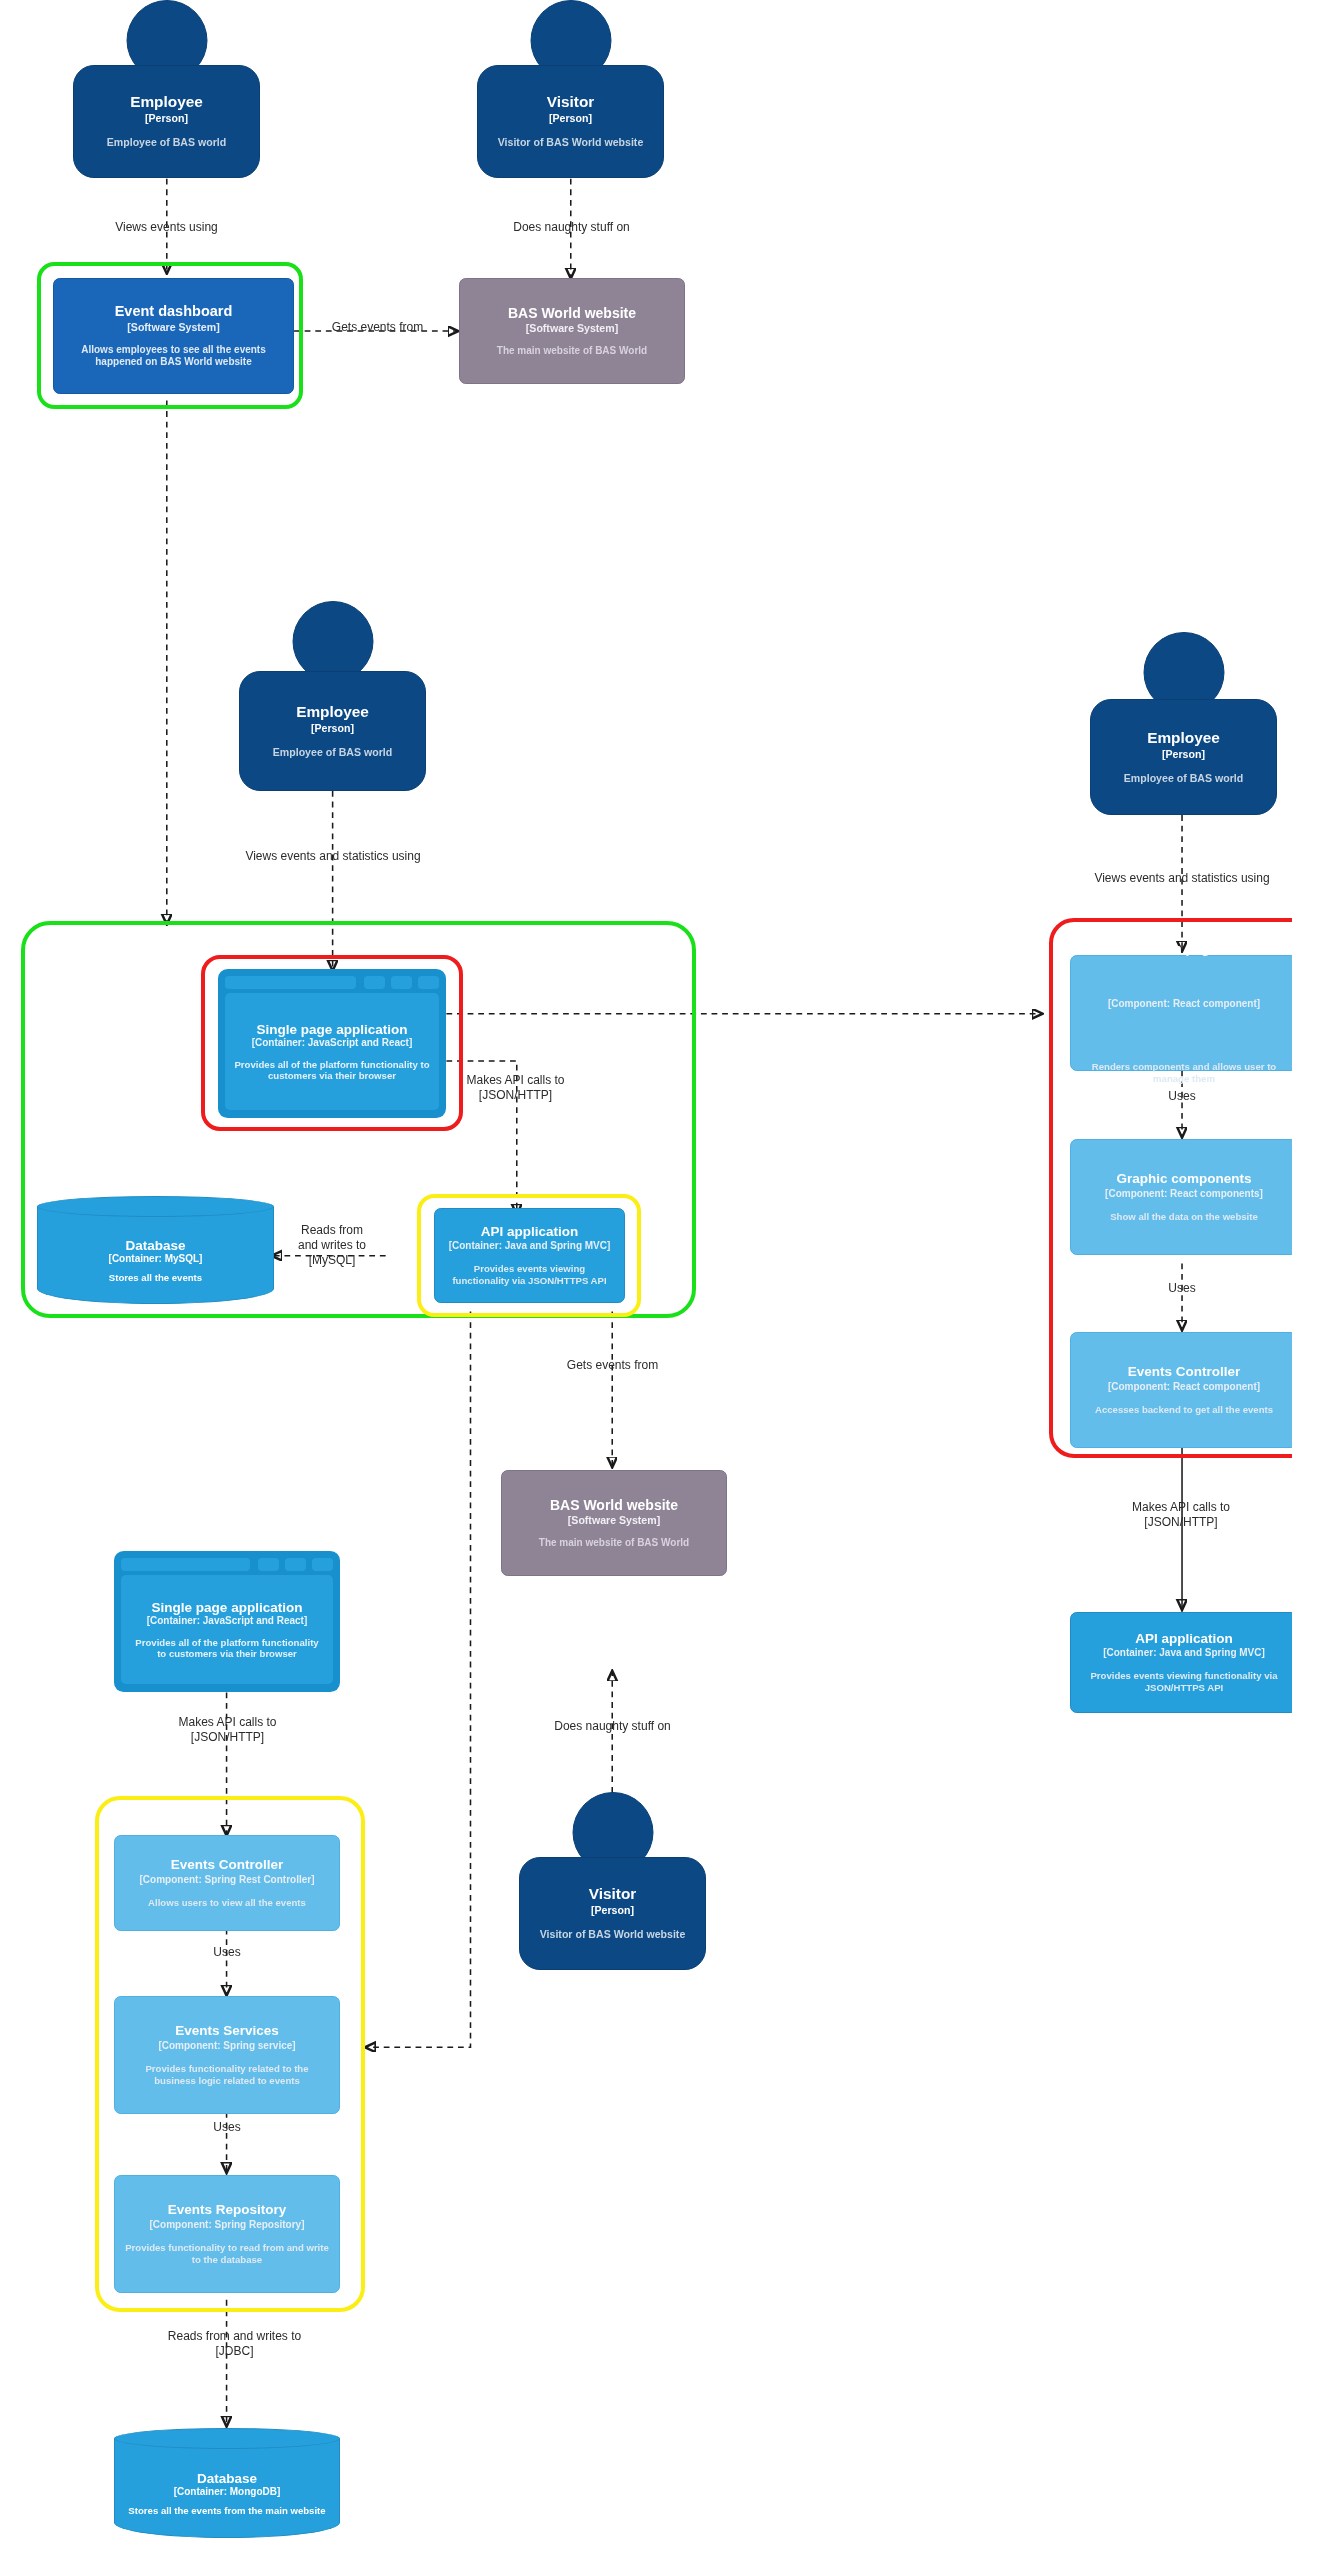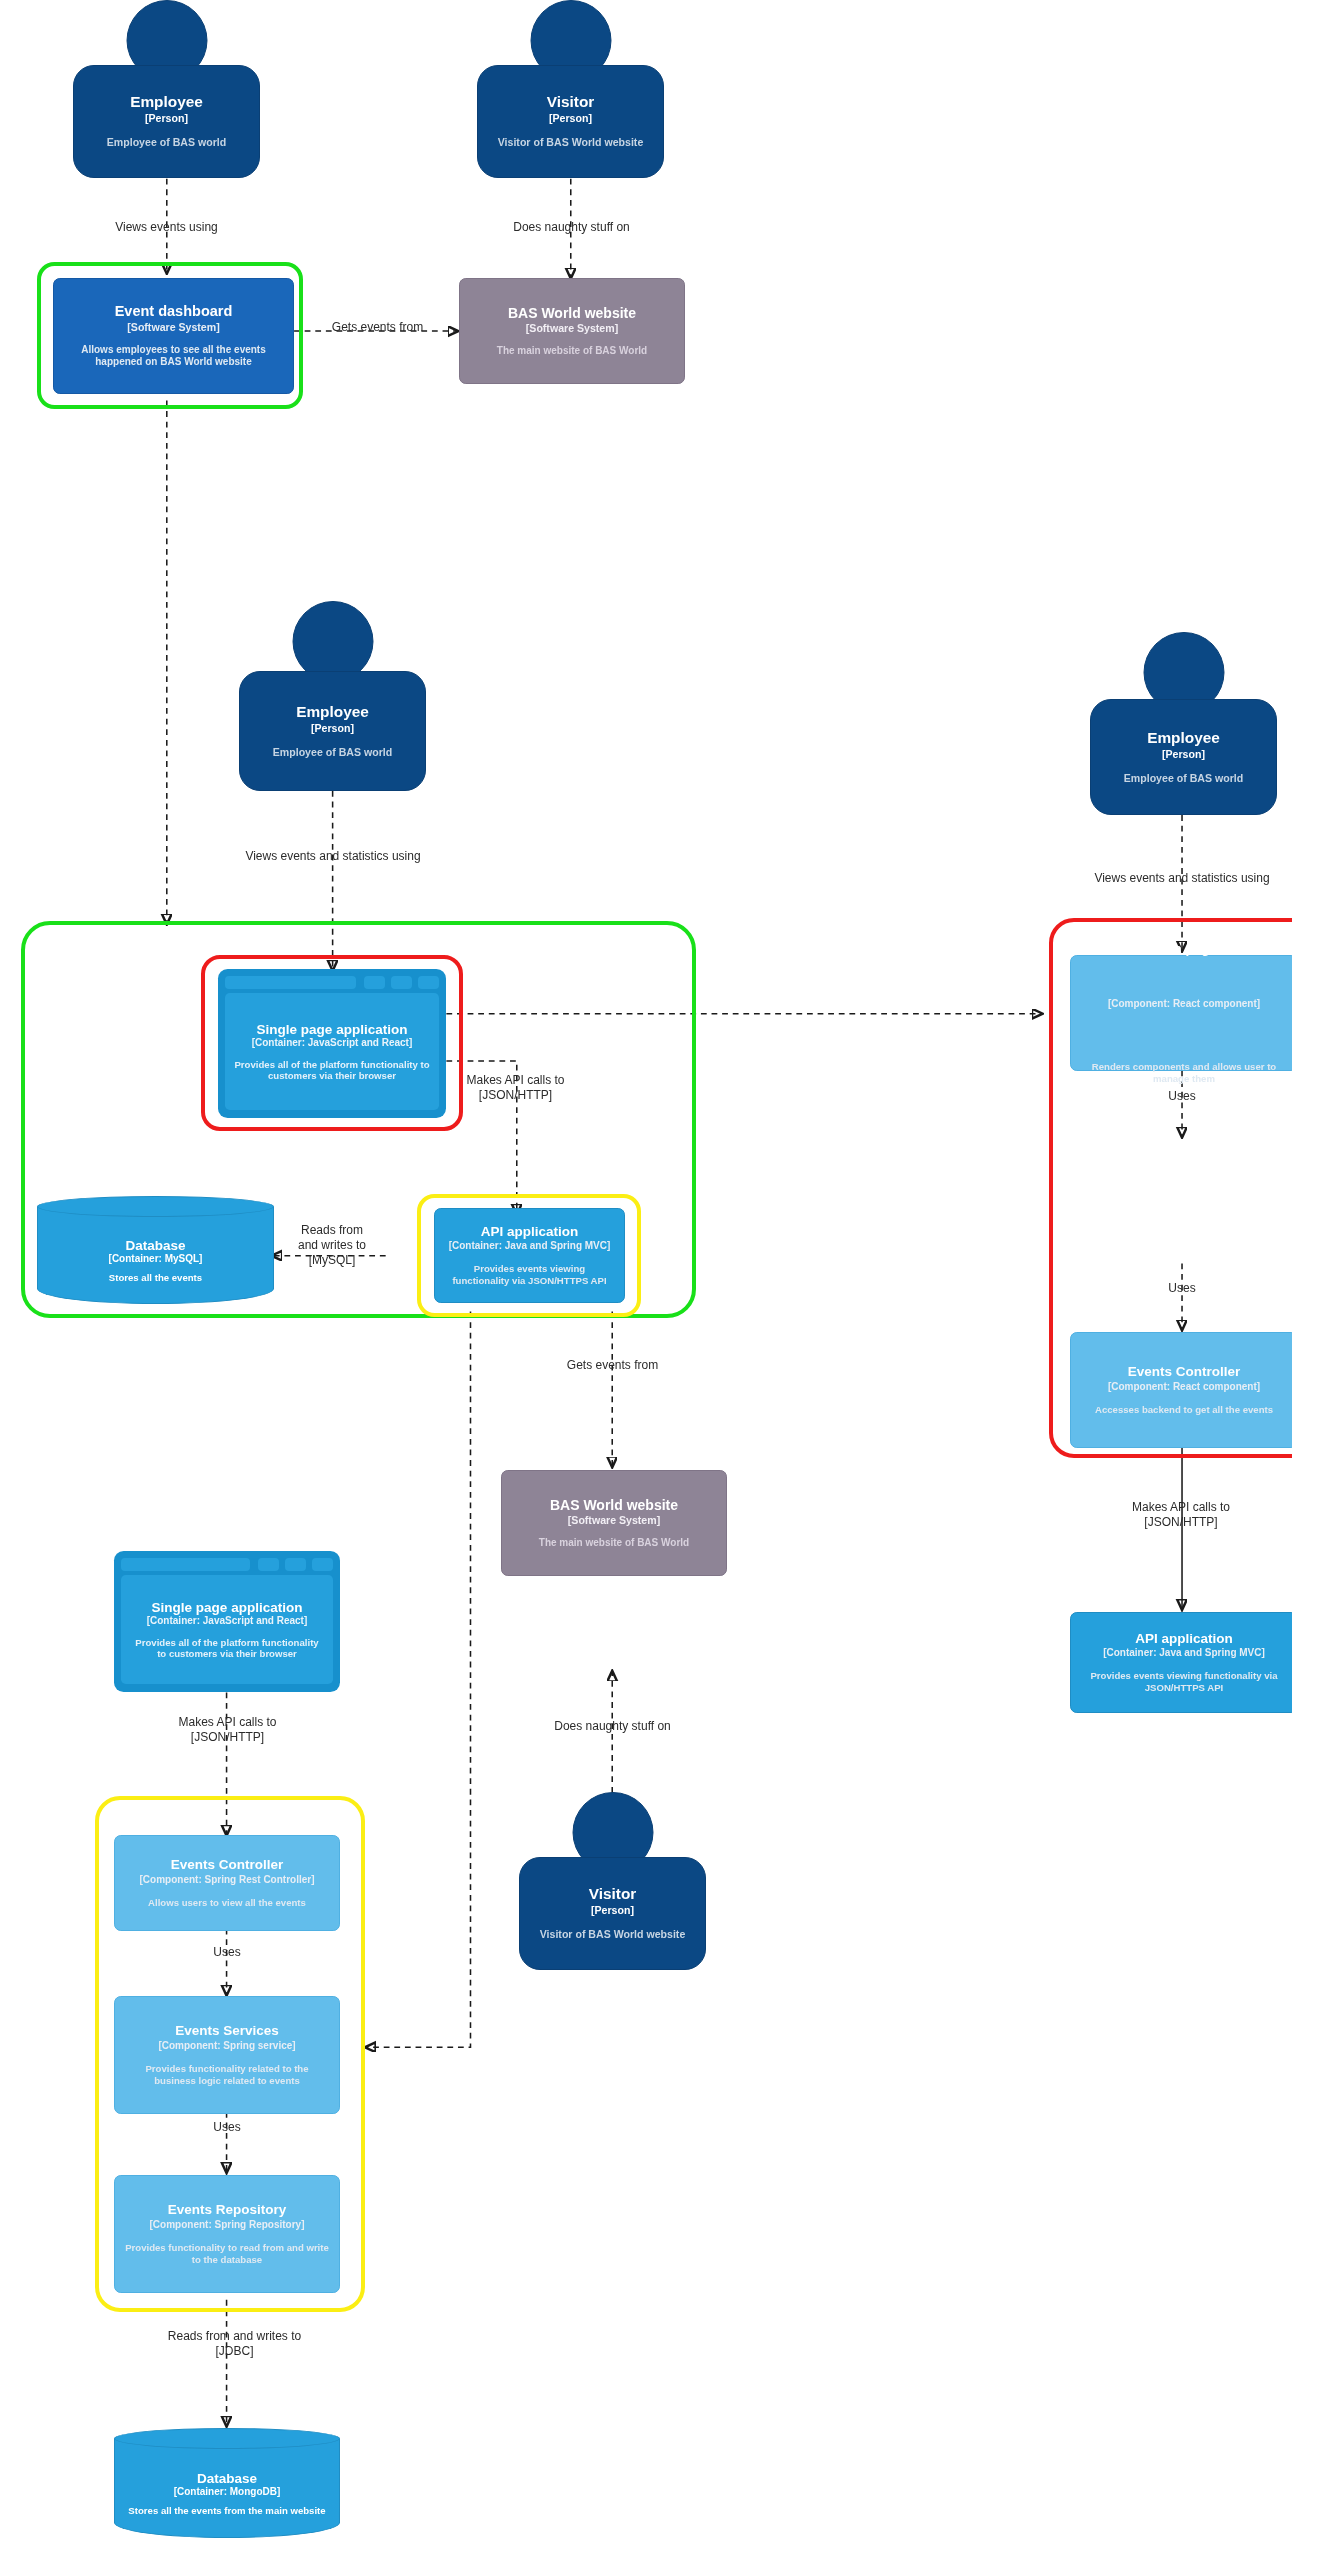--- a/index.html
+++ b/index.html
@@ -364,20 +364,25 @@
     <div class="n-type">[Container: Java and Spring MVC]</div>
     <div class="n-desc">Provides events viewing functionality via JSON/HTTPS API</div>
   </div>
 
   <div class="node component-node" style="left:1070px; top:955px; width:228px; height:116px;gap:40px;">
     <div class="n-title">Main page</div>
     <div class="n-type">[Component: React component]</div>
     <div class="n-desc">Renders components and allows user to manage them</div>
   </div>
 
+  <div class="node component-node" style="left:1070px; top:1139px; width:228px; height:116px;">
+    <div class="n-title">Graphic components</div>
+    <div class="n-type">[Component: React components]</div>
+    <div class="n-desc">Show all the data on the website</div>
+  </div>
 
   <div class="node component-node" style="left:1070px; top:1332px; width:228px; height:116px;">
     <div class="n-title">Events Controller</div>
     <div class="n-type">[Component: React component]</div>
     <div class="n-desc">Accesses backend to get all the events</div>
   </div>
 
   <div class="node container-node" style="left:1070px; top:1612px; width:228px; height:101px;">
     <div class="n-title">API application</div>
     <div class="n-type">[Container: Java and Spring MVC]</div>

